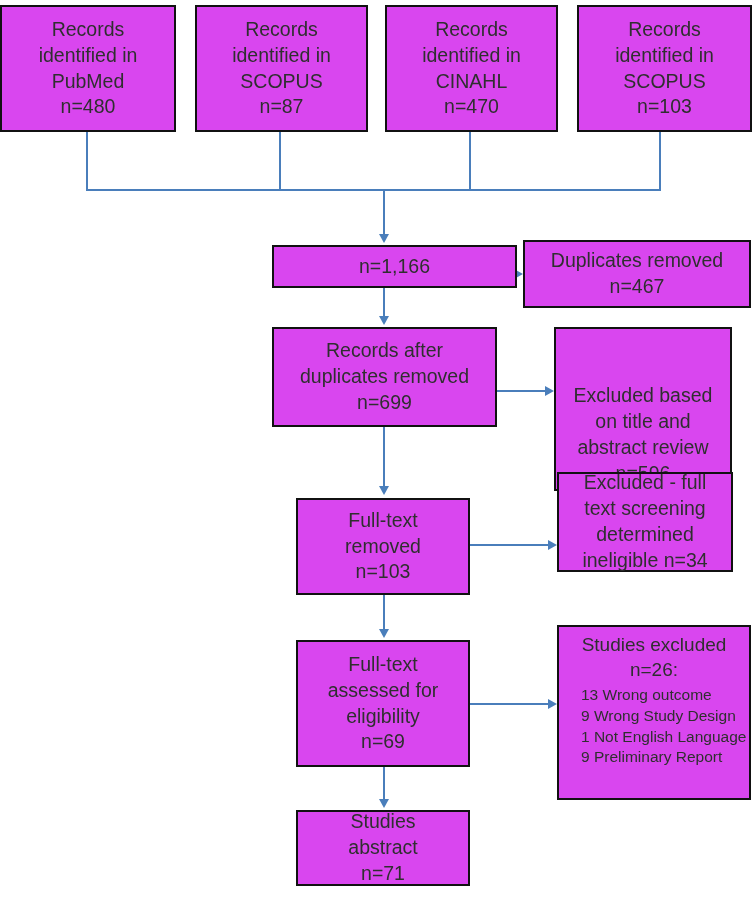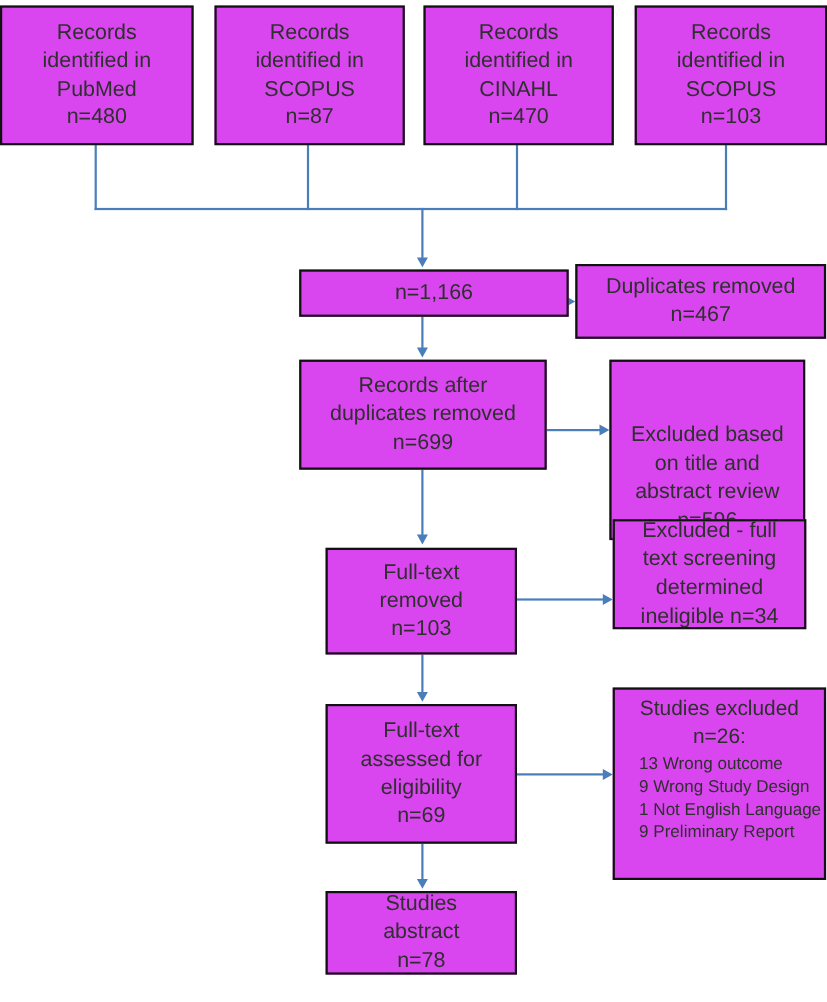--- a/index.html
+++ b/index.html
@@ -211,16 +211,16 @@
       <span class="ln">9 Preliminary Report</span>
     </div>
   </div>
 
   <div class="conn vline" style="left:383px; top:767px; height:33px;"></div>
   <div class="arrow-down" style="left:379px; top:799px;"></div>
 
   <div class="node" id="included-box">
     <span class="ln">Studies</span>
     <span class="ln">abstract</span>
-    <span class="ln">n=78</span>
+    <span class="ln">n=71</span>
   </div>
 
 </div>
 
 </body></html>

